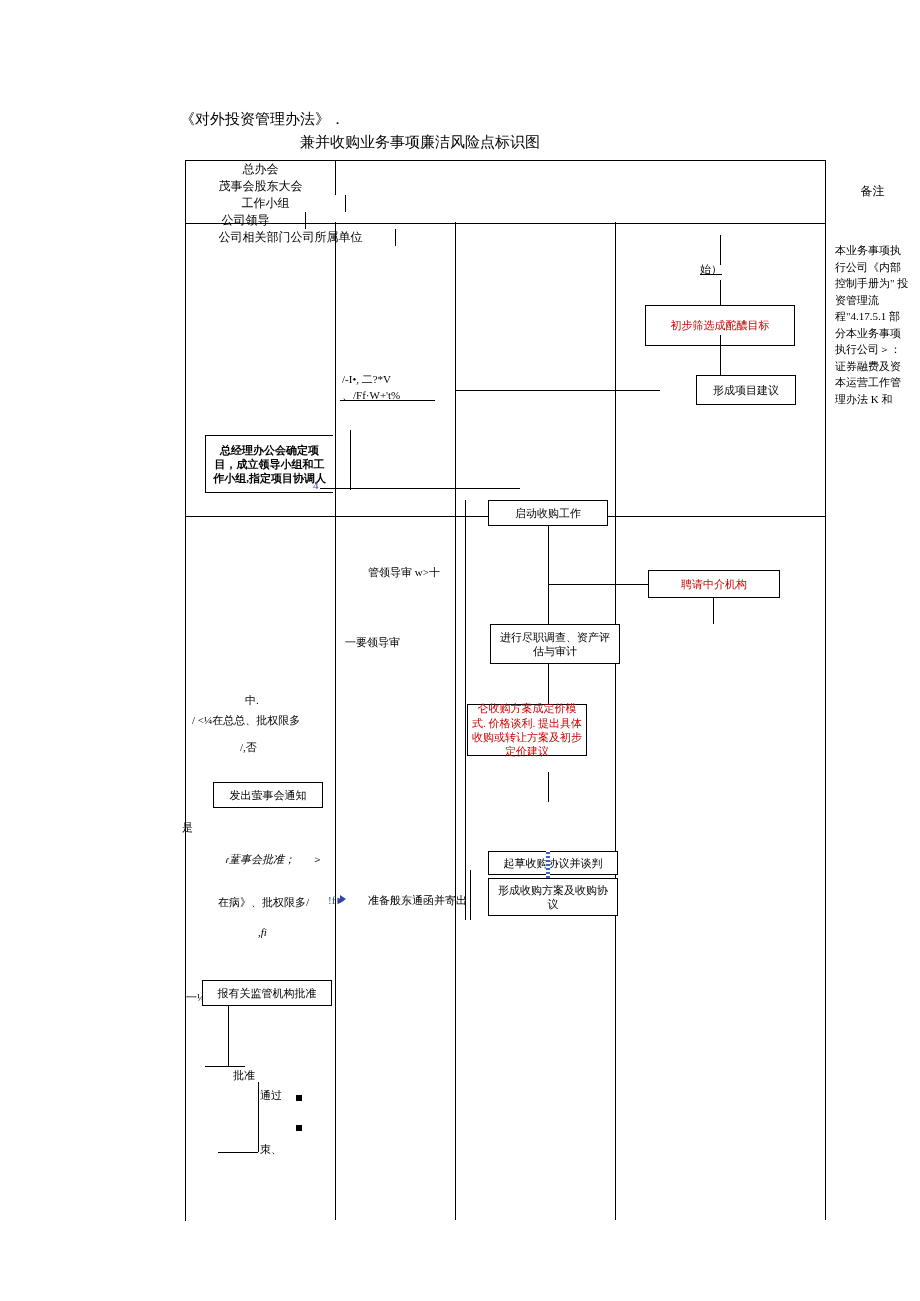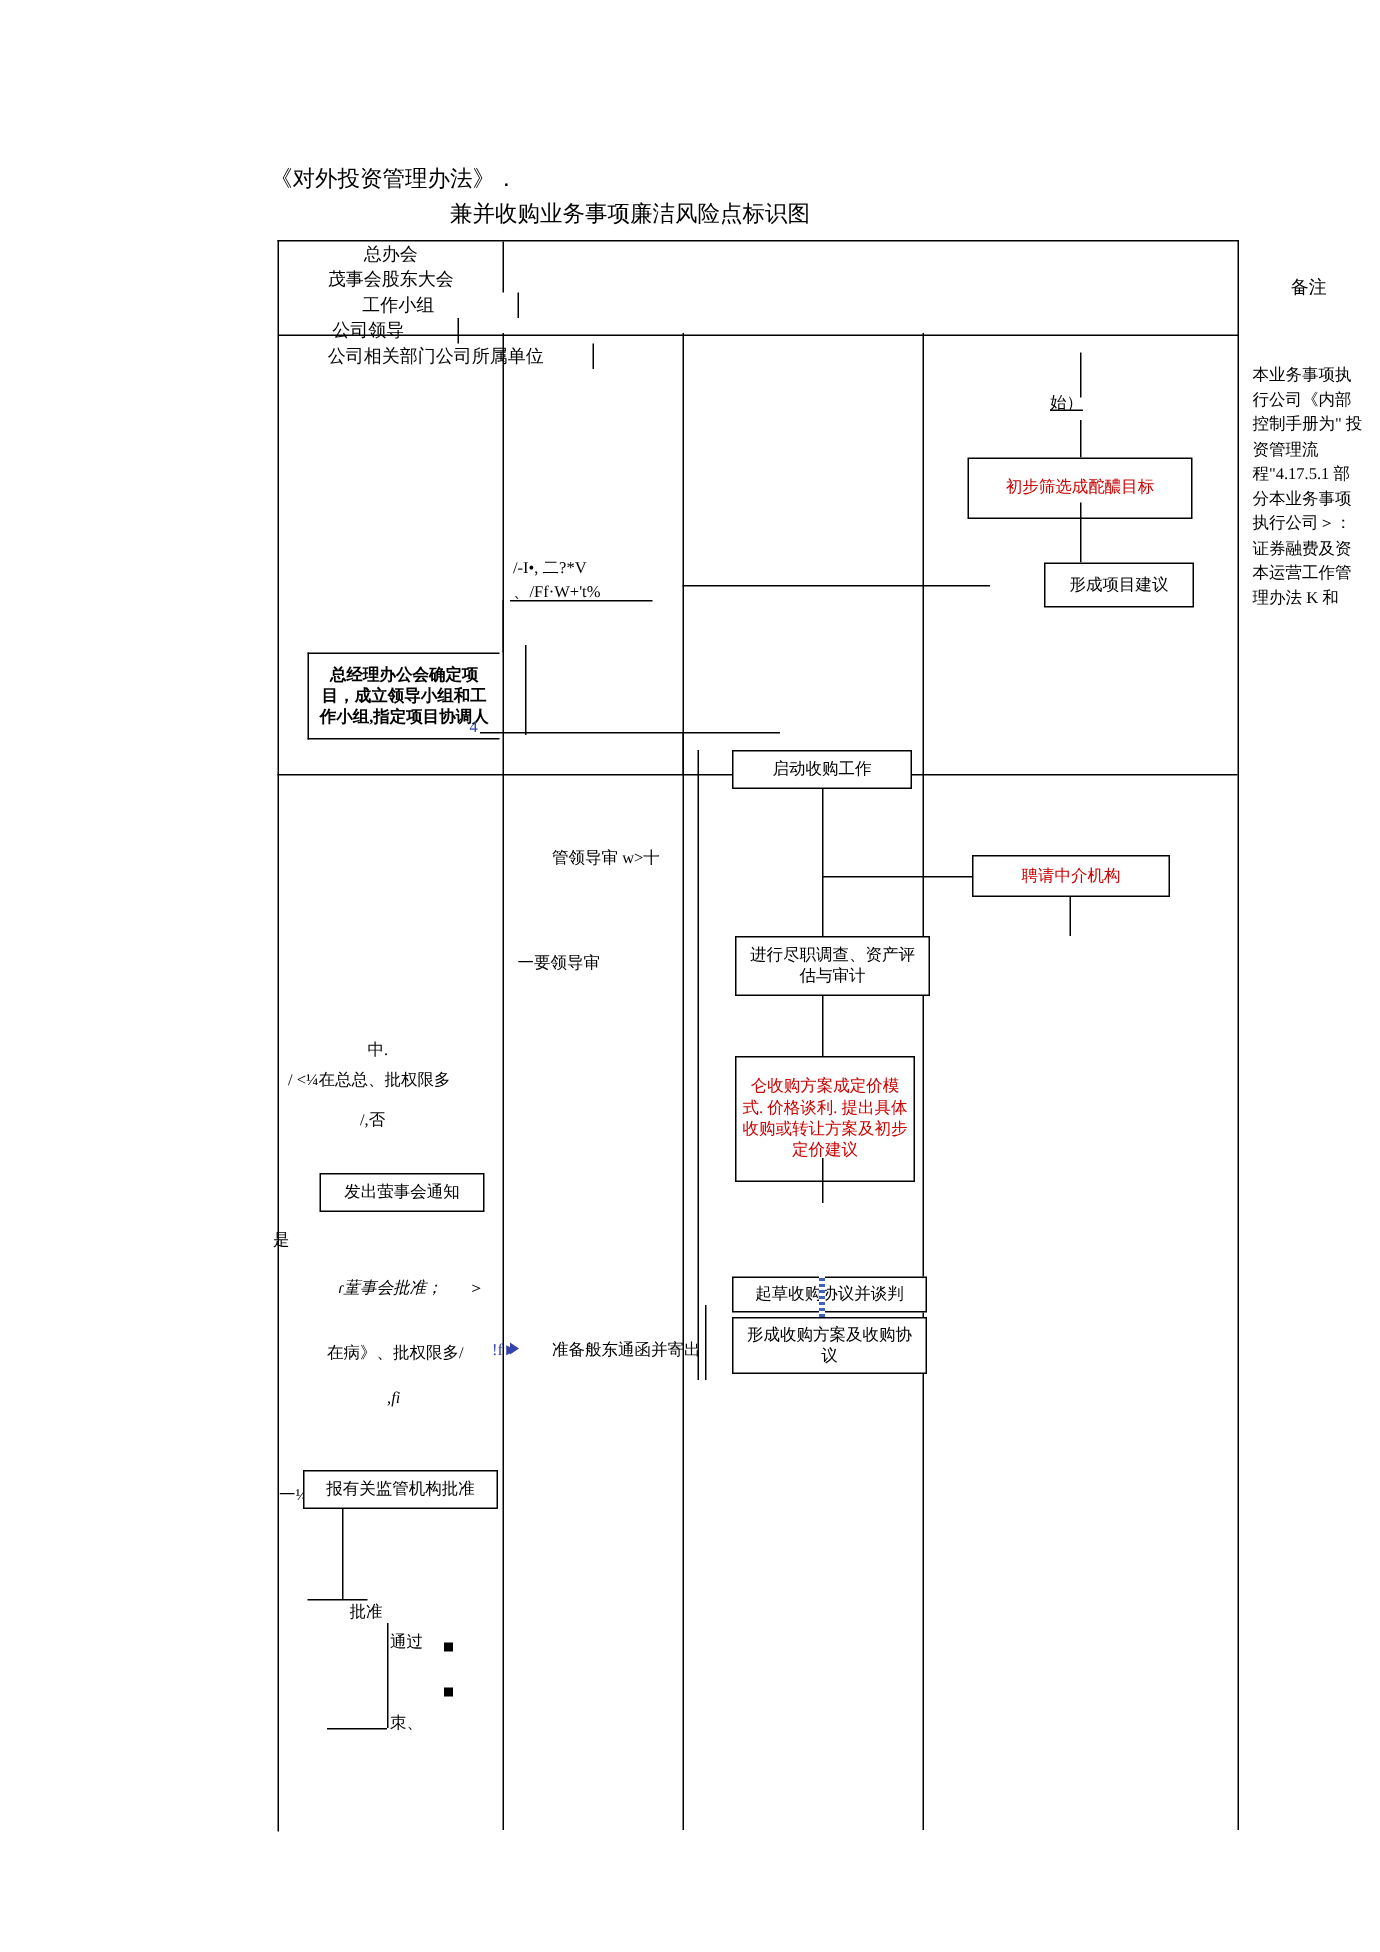--- a/index.html
+++ b/index.html
@@ -190,21 +190,21 @@
 
 <div class="vline" style="left:548px; top:584px; height:40px;"></div>
 <div class="vline" style="left:713px; top:598px; height:26px;"></div>
 <div class="box" style="left:490px; top:624px; width:130px; height:40px;">进行尽职调查、资产评估与审计</div>
 
 <div class="txt" style="left:245px; top:693px;">中.</div>
 <div class="txt" style="left:192px; top:713px;">/ &lt;¼在总总、批权限多</div>
 <div class="txt" style="left:240px; top:740px;">/,否</div>
 
 <div class="vline" style="left:548px; top:664px; height:40px;"></div>
-<div class="box red" style="left:490px; top:704px; width:120px; height:84px; white-space:pre-line;">仑收购方案成定价模式. 价格谈利. 提出具体收购或转让方案及初步
+<div class="box red" style="left:467px; top:704px; width:120px; height:52px; white-space:pre-line;">仑收购方案成定价模式. 价格谈利. 提出具体收购或转让方案及初步
 定价建议</div>
 
 <div class="box" style="left:213px; top:782px; width:110px; height:26px;">发出萤事会通知</div>
 
 <div class="txt" style="left:182px; top:820px;">是</div>
 
 <div class="vline" style="left:548px; top:772px; height:30px;"></div>
 <div class="box" style="left:488px; top:851px; width:130px; height:24px;">起草收购协议并谈判</div>
 
 <div class="txt" style="left:225px; top:852px; font-style:italic;">ɾ蓳事会批准；</div>

